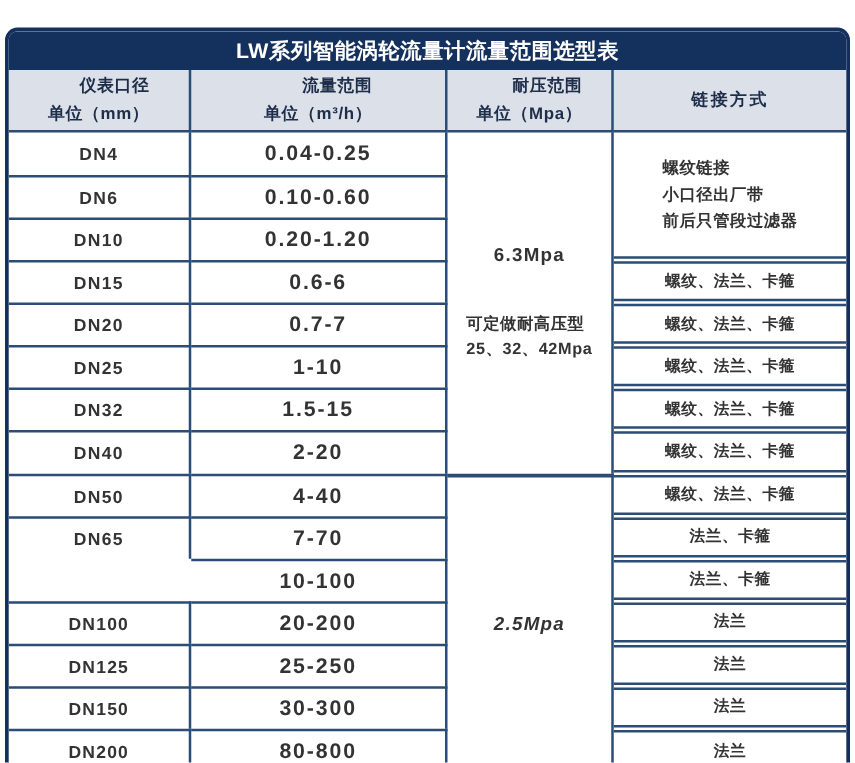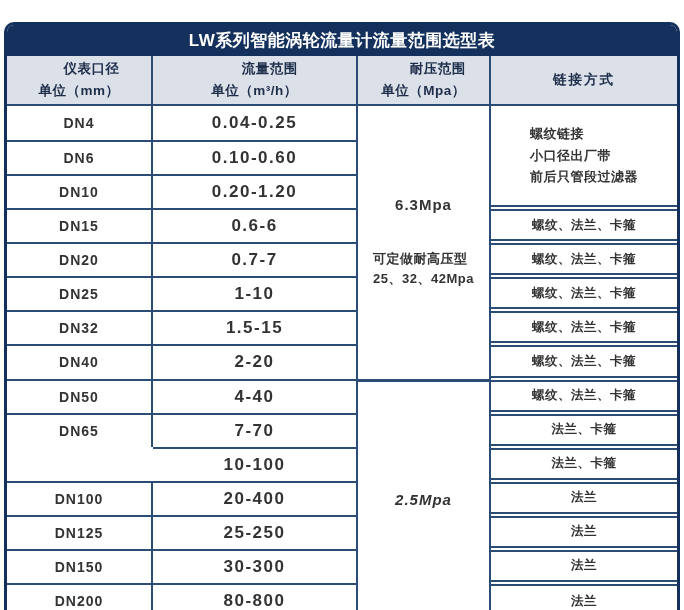--- a/index.html
+++ b/index.html
@@ -128,21 +128,21 @@
       <div class="cell c1 bt" style="grid-row:7">DN32</div>
       <div class="cell c2 bt" style="grid-row:7">1.5-15</div>
       <div class="cell c1 bt" style="grid-row:8">DN40</div>
       <div class="cell c2 bt" style="grid-row:8">2-20</div>
       <div class="cell c1 bt" style="grid-row:9">DN50</div>
       <div class="cell c2 bt" style="grid-row:9">4-40</div>
       <div class="cell c1 bt" style="grid-row:10">DN65</div>
       <div class="cell c2 bt" style="grid-row:10">7-70</div>
       <div class="cell c2 bt" style="grid-row:11">10-100</div>
       <div class="cell c1 bt" style="grid-row:12">DN100</div>
-      <div class="cell c2 bt" style="grid-row:12">20-400</div>
+      <div class="cell c2 bt" style="grid-row:12">20-200</div>
       <div class="cell c1 bt" style="grid-row:13">DN125</div>
       <div class="cell c2 bt" style="grid-row:13">25-250</div>
       <div class="cell c1 bt" style="grid-row:14">DN150</div>
       <div class="cell c2 bt" style="grid-row:14">30-300</div>
       <div class="cell c1 bt" style="grid-row:15">DN200</div>
       <div class="cell c2 bt" style="grid-row:15">80-800</div>
 
     </div>
   </div>
 </div>

